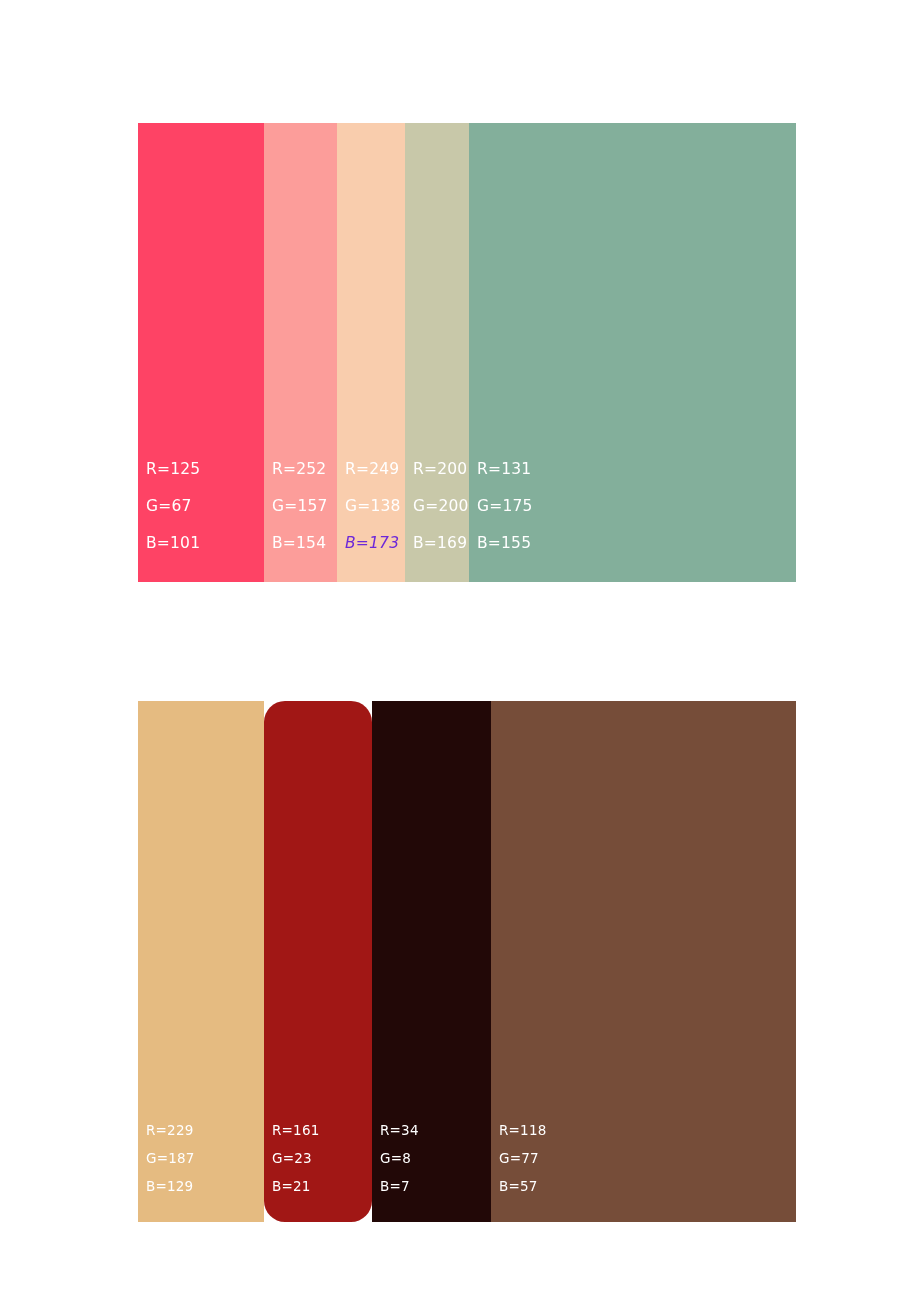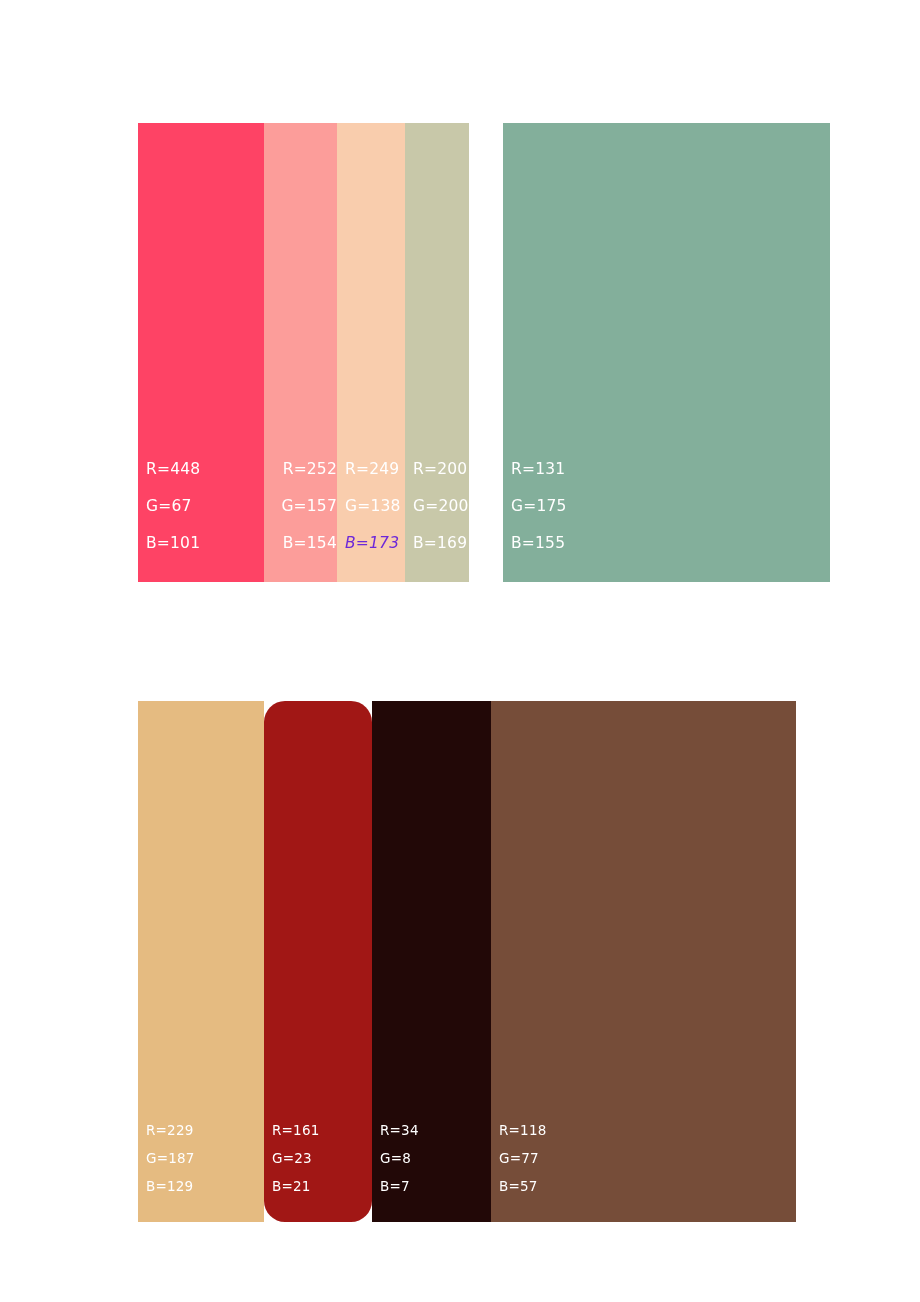--- a/index.html
+++ b/index.html
@@ -71,47 +71,47 @@
   .swatch.first .swatch-labels {
     padding-left: 8px;
   }
 </style>
 </head>
 <body style="background: rgb(255, 255, 255);">
 
 <div class="palette" id="palette-1">
   <div class="swatch first" style="background: rgb(254, 67, 101); width: 126px; flex: 0 0 126px;">
     <div class="swatch-labels">
-      <div class="rgb-line" style="color: rgb(255, 255, 255);">R=448</div>
+      <div class="rgb-line" style="color: rgb(255, 255, 255);">R=125</div>
       <div class="rgb-line" style="color: rgb(255, 255, 255);">G=67</div>
       <div class="rgb-line" style="color: rgb(255, 255, 255);">B=101</div>
     </div>
   </div>
-  <div class="swatch" style="background: rgb(252, 157, 154); width: 73px; flex: 0 0 73px; text-align: right;">
+  <div class="swatch" style="background: rgb(252, 157, 154); width: 73px; flex: 0 0 73px;">
     <div class="swatch-labels">
       <div class="rgb-line" style="color: rgb(255, 255, 255);">R=252</div>
       <div class="rgb-line" style="color: rgb(255, 255, 255);">G=157</div>
       <div class="rgb-line" style="color: rgb(255, 255, 255);">B=154</div>
     </div>
   </div>
   <div class="swatch" style="background: rgb(249, 205, 173); width: 68px; flex: 0 0 68px;">
     <div class="swatch-labels">
       <div class="rgb-line" style="color: rgb(255, 255, 255);">R=249</div>
       <div class="rgb-line" style="color: rgb(255, 255, 255);">G=138</div>
       <div class="rgb-line" style="color: #6d28d9; font-style: italic;">B=173</div>
     </div>
   </div>
   <div class="swatch" style="background: rgb(200, 200, 169); width: 64px; flex: 0 0 64px;">
     <div class="swatch-labels">
       <div class="rgb-line" style="color: rgb(255, 255, 255);">R=200</div>
       <div class="rgb-line" style="color: rgb(255, 255, 255);">G=200</div>
       <div class="rgb-line" style="color: rgb(255, 255, 255);">B=169</div>
     </div>
   </div>
-  <div class="swatch" style="background: rgb(131, 175, 155); width: 327px; flex: 0 0 327px; margin-left: 34px;">
+  <div class="swatch" style="background: rgb(131, 175, 155); width: 327px; flex: 0 0 327px;">
     <div class="swatch-labels">
       <div class="rgb-line" style="color: rgb(255, 255, 255);">R=131</div>
       <div class="rgb-line" style="color: rgb(255, 255, 255);">G=175</div>
       <div class="rgb-line" style="color: rgb(255, 255, 255);">B=155</div>
     </div>
   </div>
 </div>
 
 <div class="palette" id="palette-2">
   <div class="swatch first" style="background: rgb(229, 187, 129); width: 126px; flex: 0 0 126px;">

